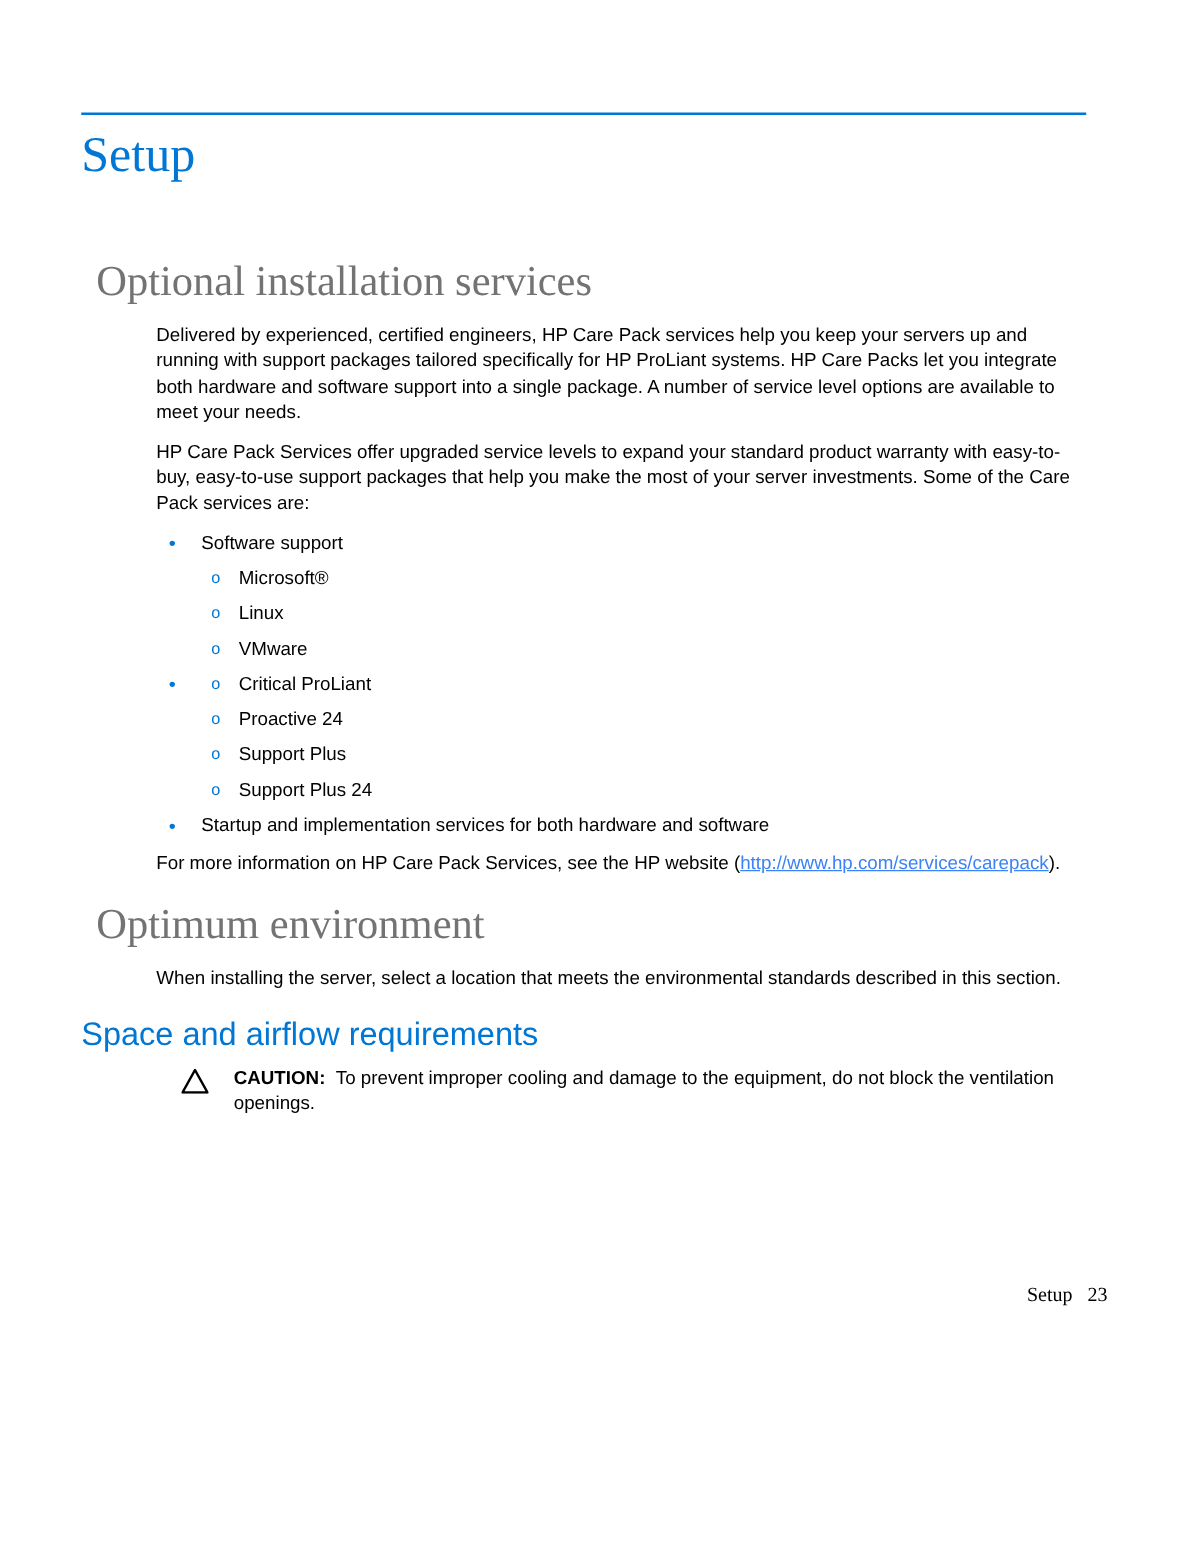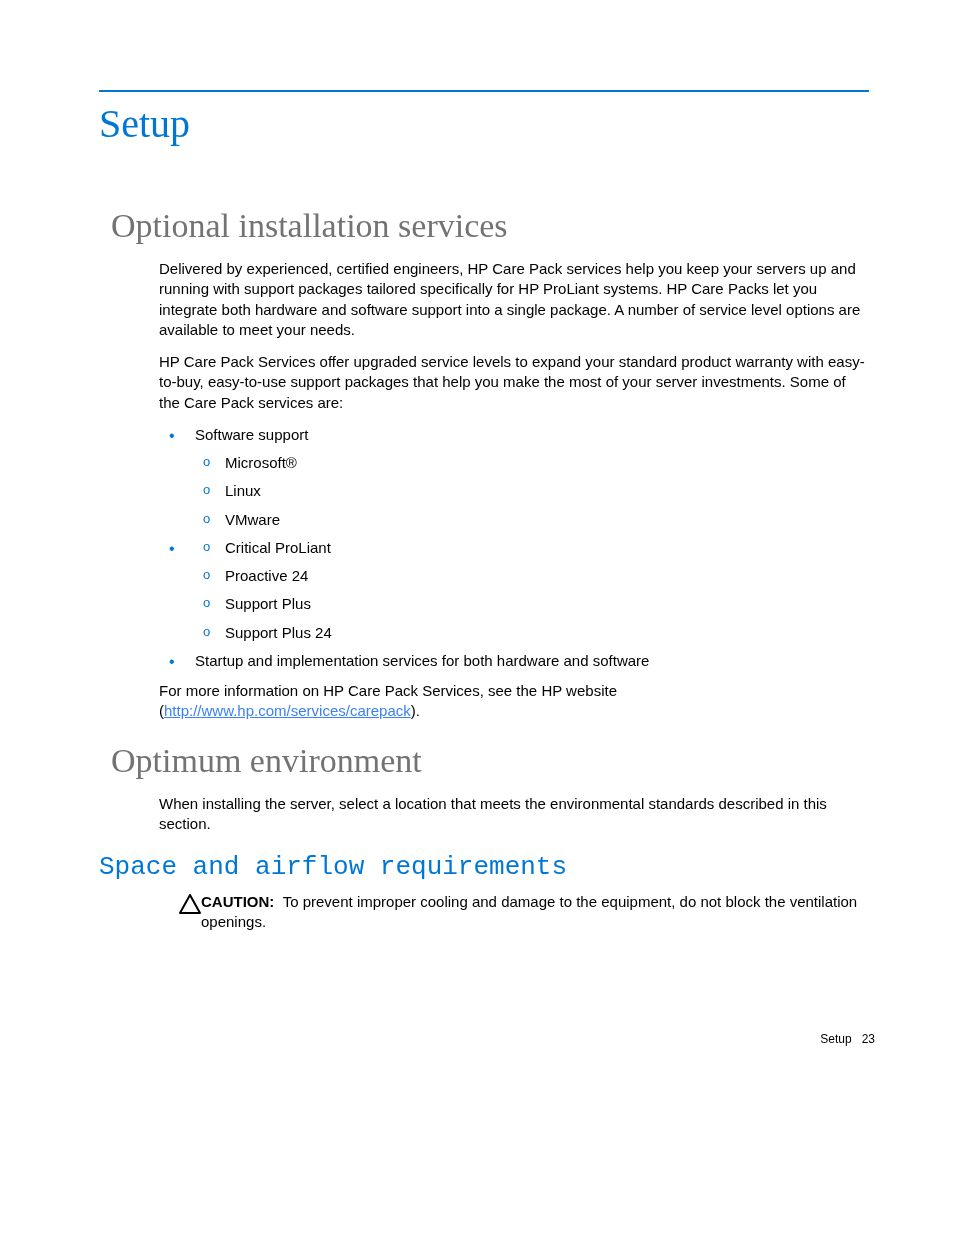--- a/index.html
+++ b/index.html
@@ -6,21 +6,21 @@
     margin: 0;
     padding: 0;
     background: #fff;
     font-family: "Segoe UI", "Helvetica Neue", Arial, sans-serif;
     color: #000;
   }
   .page {
     width: 954px;
     height: 1086px;
     box-sizing: border-box;
-    padding: 90px 85px 40px 99px;
+    padding: 90px 85px 40px 65px;
     position: relative;
   }
   .rule {
     border: none;
     border-top: 2px solid #0077d4;
     margin: 0 0 8px 0;
   }
   h1.chapter {
     font-family: Georgia, "Times New Roman", serif;
     font-weight: 400;
@@ -29,21 +29,21 @@
     margin: 6px 0 60px 0;
   }
   h1.section {
     font-family: Georgia, "Times New Roman", serif;
     font-weight: 400;
     color: #737373;
     font-size: 34px;
     margin: 20px 0 14px 12px;
   }
   h2.subsection {
-    font-family: Liberation Mono, monospace;
+    font-family: Liberation Sans, sans-serif;
     font-weight: 400;
     color: #0077d4;
     font-size: 26px;
     margin: 18px 0 10px 0;
   }
   .body-block {
     margin-left: 60px;
   }
   p {
     font-size: 15px;
@@ -92,38 +92,40 @@
   }
   a.link {
     color: #3b82f6;
     text-decoration: underline;
   }
   .caution-row {
     display: flex;
     align-items: flex-start;
     margin-left: 60px;
     margin-top: 6px;
+    gap: 20px;
   }
   .caution-icon {
     flex: 0 0 auto;
     margin-left: 20px;
     margin-top: 2px;
   }
   .caution-text {
     font-size: 15px;
     line-height: 1.35;
   }
   .caution-text b {
     font-weight: 700;
   }
   .footer {
     position: absolute;
     bottom: 40px;
-    right: 79px;
-    font-size: 12px;
+    right: 68px;
+    font-size: 16px;
+    font-family: Liberation Serif, serif;
   }
 </style>
 </head>
 <body>
 
 <div class="page">
   <hr class="rule">
   <h1 class="chapter">Setup</h1>
 
   <h1 class="section">Optional installation services</h1>

